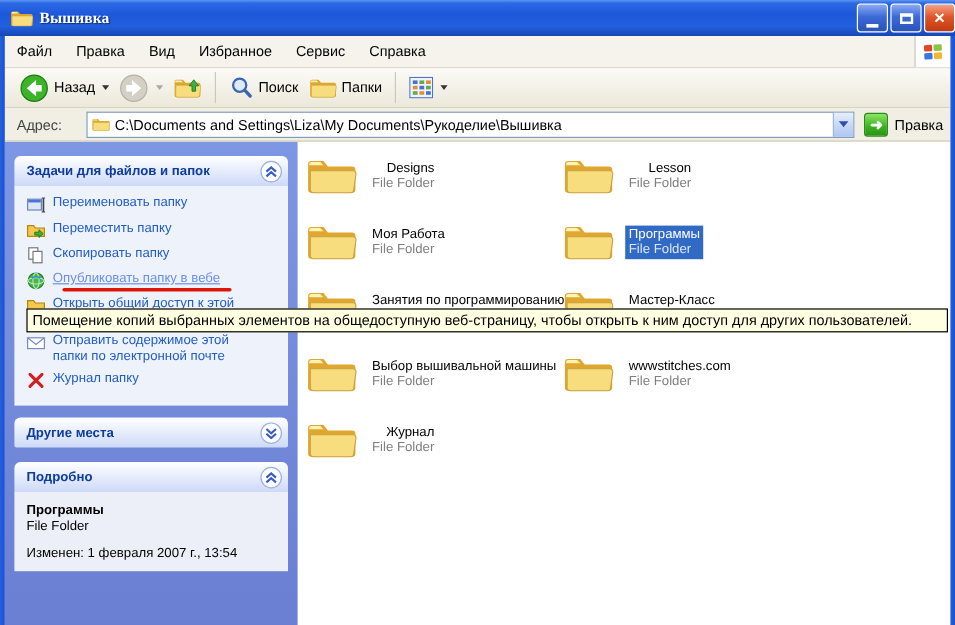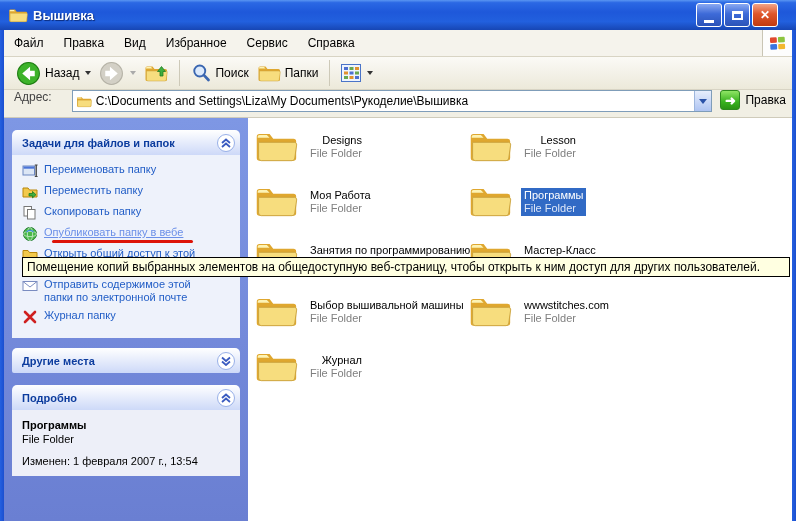--- a/index.html
+++ b/index.html
@@ -9,21 +9,21 @@
   .screen { position:absolute; inset:0; width:796px; height:521px; background:#fff; }
 
   
   .wborder { position:absolute; top:0; bottom:0; width:4px; background:linear-gradient(90deg,#2460e0,#1b4fd0); z-index:5; }
   .wborder.left { left:0; }
   .wborder.right { right:0; }
 
   
   .titlebar { position:absolute; left:0; top:0; width:796px; height:30px;
     background:linear-gradient(180deg,#5a96f2 0%,#2b68e4 9%,#1e58da 40%,#2260de 72%,#1746b4 100%);
-    display:flex; align-items:center; padding:0 18px 0 8px; z-index:6; }
+    display:flex; align-items:center; padding:0 0 0 8px; z-index:6;font-family:Liberation Serif, serif; }
   .titlebar .wicon { width:20px; height:18px; margin-right:5px; flex:0 0 auto; }
   .titlebar .wtitle { color:#fff; font-weight:bold; font-size:13px; text-shadow:1px 1px 1px #0a2a7a; flex:1; }
   .winbtns { display:flex; gap:2px; }
   .wbtn { width:26px; height:24px; border:1.5px solid #fff; border-radius:3px;
     background:linear-gradient(180deg,#8aa9f2,#3d6ad8 45%,#2b53b8); color:#fff;
     display:flex; align-items:center; justify-content:center; font-size:12px; font-weight:bold; }
   .wbtn.close { background:linear-gradient(180deg,#f2a488,#e0562a 45%,#c23a10); }
   .wbtn .minglyph { width:10px; height:3px; background:#fff; margin-top:12px; }
   .wbtn .maxglyph { width:11px; height:9px; border:2px solid #fff; border-top-width:3px; }
 
@@ -39,21 +39,21 @@
   .toolbar { position:absolute; left:4px; top:57px; width:788px; height:33px;
     background:linear-gradient(180deg,#fbfaf6,#ece9da); border-bottom:1px solid #d8d4c4;
     display:flex; align-items:center; padding-left:8px; z-index:4; }
   .tbtn { display:flex; align-items:center; gap:4px; padding:0 4px; font-size:12px; color:#000; }
   .caret { width:0; height:0; border-left:3.5px solid transparent; border-right:3.5px solid transparent; border-top:4px solid #333; margin-left:2px; }
   .caret.dis { border-top-color:#aaa; }
   .tsep { width:1px; height:26px; background:#cdc9b8; margin:0 7px; }
 
   
   .addressbar { position:absolute; left:4px; top:90px; width:788px; height:28px; background:#f1efe4;
-    border-bottom:1px solid #cfcbba; display:flex; align-items:flex-start; padding:0 6px; z-index:4; }
+    border-bottom:1px solid #cfcbba; display:flex; align-items:center; padding:0 6px; z-index:4; }
   .addr-label { font-size:12px; color:#444; margin:0 8px 0 4px; }
   .addr-combo { flex:1; height:22px; background:#fff; border:1px solid #7f9db9; display:flex; align-items:center; padding-left:3px; position:relative;margin-left:12px; }
   .addr-combo .ficon { width:16px; height:13px; margin-right:4px; }
   .addr-text { font-size:12px; color:#000; white-space:nowrap; overflow:hidden; flex:1; }
   .addr-drop { width:17px; height:20px; background:linear-gradient(180deg,#e7eefc,#aec4f2); border-left:1px solid #9db6dd;
     display:flex; align-items:center; justify-content:center; }
   .addr-drop .dchev { width:0;height:0;border-left:4px solid transparent;border-right:4px solid transparent;border-top:5px solid #2a52a8; }
   .go-area { display:flex; align-items:center; gap:5px; margin-left:8px; }
   .go-btn { width:20px; height:20px; border-radius:3px; border:1px solid #2d8a1e;
     background:linear-gradient(180deg,#8fe565,#38b21e 60%,#2a9414); display:flex; align-items:center; justify-content:center;

